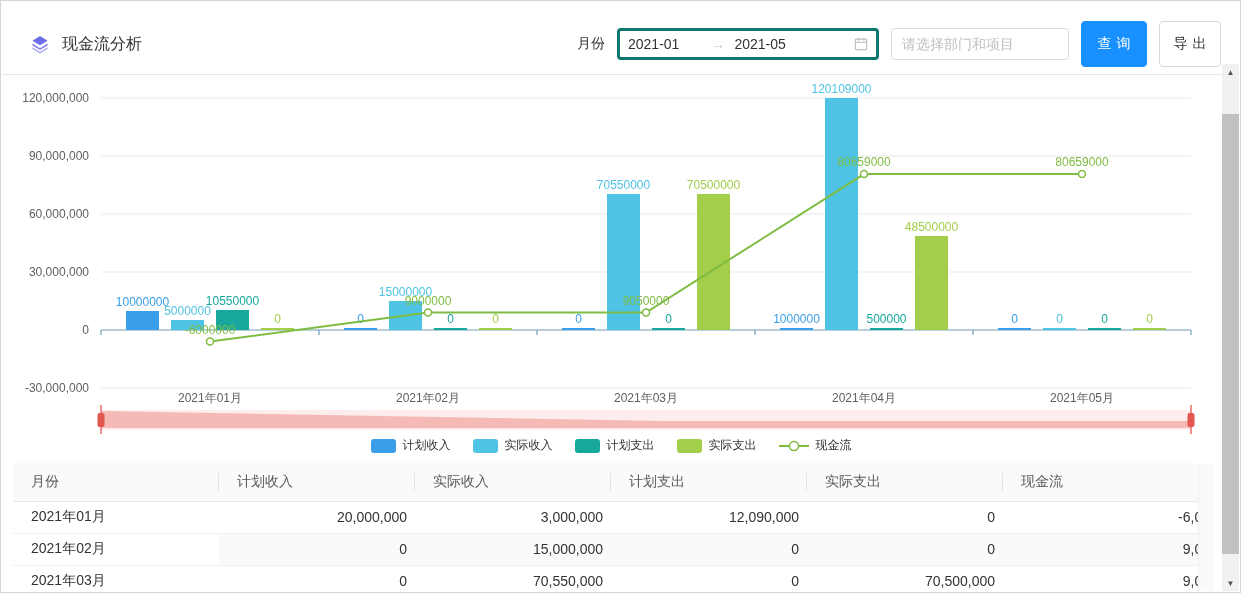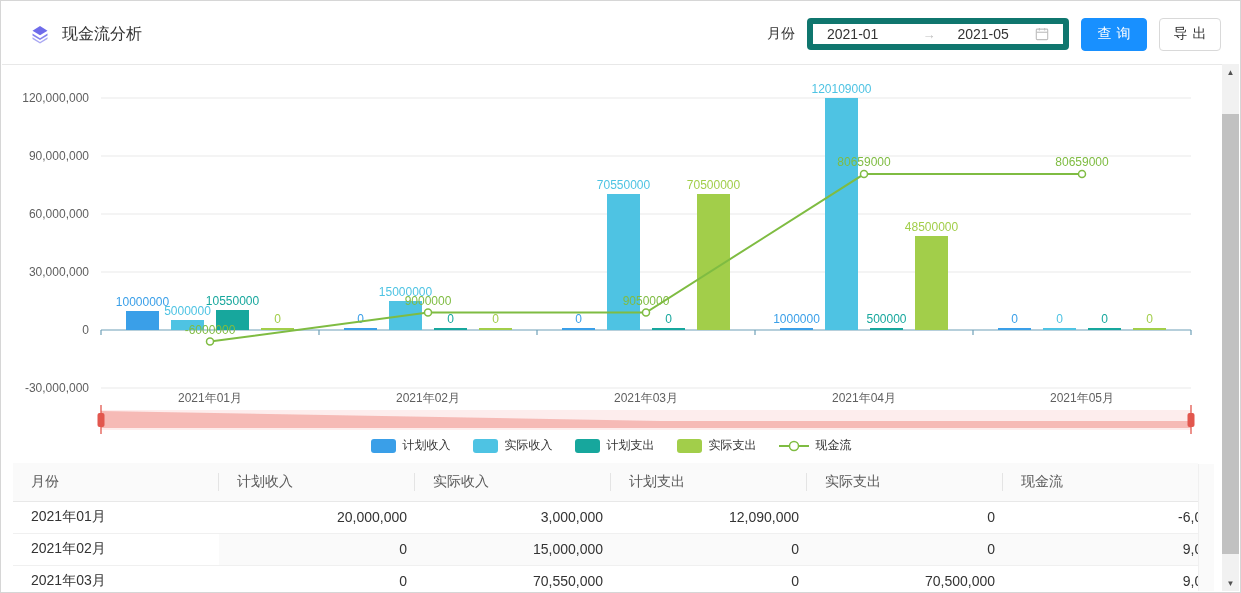--- a/index.html
+++ b/index.html
@@ -1,30 +1,30 @@
 <!DOCTYPE html>
 <html><head>
 <meta charset="utf-8">
 <style>
   html,body{margin:0;padding:0;background:#fff;}
   *{box-sizing:border-box;font-family:"Liberation Sans",sans-serif;}
   .page{position:relative;width:1241px;height:593px;background:#fff;border:1px solid #d6d6d6;overflow:hidden;}
   
-  .hdr{position:absolute;left:1px;right:1px;top:3px;height:61px;background:#fff;border-bottom:1px solid #e8e8e8;display:flex;align-items:center;}
+  .hdr{position:absolute;left:1px;right:1px;top:13px;height:61px;background:#fff;border-bottom:1px solid #e8e8e8;display:flex;align-items:center;}
   .hdr-left{display:flex;align-items:center;margin-left:28px;gap:12px;}
   .hdr-title{font-size:16px;color:#333;}
   .hdr-right{margin-left:auto;margin-right:18px;display:flex;align-items:center;gap:12px;}
   .lbl{font-size:14px;color:#333;}
-  .daterange{width:262px;height:32px;border:6px solid #0f766e;border-radius:4px;display:flex;align-items:center;padding:0 14px;gap:16px;background:#fff;}
+  .daterange{width:262px;height:32px;border:3px solid #0f766e;border-radius:4px;display:flex;align-items:center;padding:0 8px;gap:4px;background:#fff;}
   .daterange .dt{font-size:14px;color:#333;}
   .daterange .sep{color:#bfbfbf;font-size:13px;flex:0 0 auto;margin:0 6px 0 28px;}
   .daterange .dt2{flex:1;}
   .sel-input{width:178px;height:32px;border:1px solid #d9d9d9;border-radius:4px;padding:0 10px;font-size:14px;color:#333;outline:none;}
   .sel-input::placeholder{color:#bfbfbf;}
-  .btn{height:33px;border-radius:4px;font-size:14px;display:flex;align-items:center;justify-content:center;cursor:pointer;}
+  .btn{height:46px;border-radius:4px;font-size:14px;display:flex;align-items:center;justify-content:center;cursor:pointer;}
   .btn span{letter-spacing:5px;margin-right:-5px;}
   .btn-primary{background:#1890ff;color:#fff;border:1px solid #1890ff;width:66px;}
   .btn-plain{background:#fff;color:#333;border:1px solid #d9d9d9;width:62px;justify-content:center;}
   
   .chart-svg{position:absolute;left:10px;top:63px;}
   .legend{position:absolute;left:0;top:436px;width:1220px;display:flex;justify-content:center;align-items:center;gap:22px;}
   .legend-item{display:flex;align-items:center;gap:7px;cursor:pointer;}
   .legend-item .sw{width:25px;height:14px;border-radius:3px;display:inline-block;}
   .legend-item .tx{font-size:12px;color:#333;}
   
@@ -70,20 +70,21 @@
         <span class="dt dt2">2021-05</span>
         <span style="display:flex;">
           <svg width="14" height="14" viewBox="0 0 16 16" fill="none" stroke="#bfbfbf" stroke-width="1.3">
             <rect x="1.5" y="2.5" width="13" height="12" rx="1"></rect>
             <line x1="1.5" y1="6" x2="14.5" y2="6"></line>
             <line x1="5" y1="1" x2="5" y2="4"></line>
             <line x1="11" y1="1" x2="11" y2="4"></line>
           </svg>
         </span>
       </div>
+      <input class="sel-input" placeholder="请选择部门和项目" style="">
       <div class="btn btn-primary">
         <span>查询</span>
       </div>
       <div class="btn btn-plain">
         <span>导出</span>
       </div>
     </div>
   </div>
 
   <svg class="chart-svg" width="1185" height="372">

